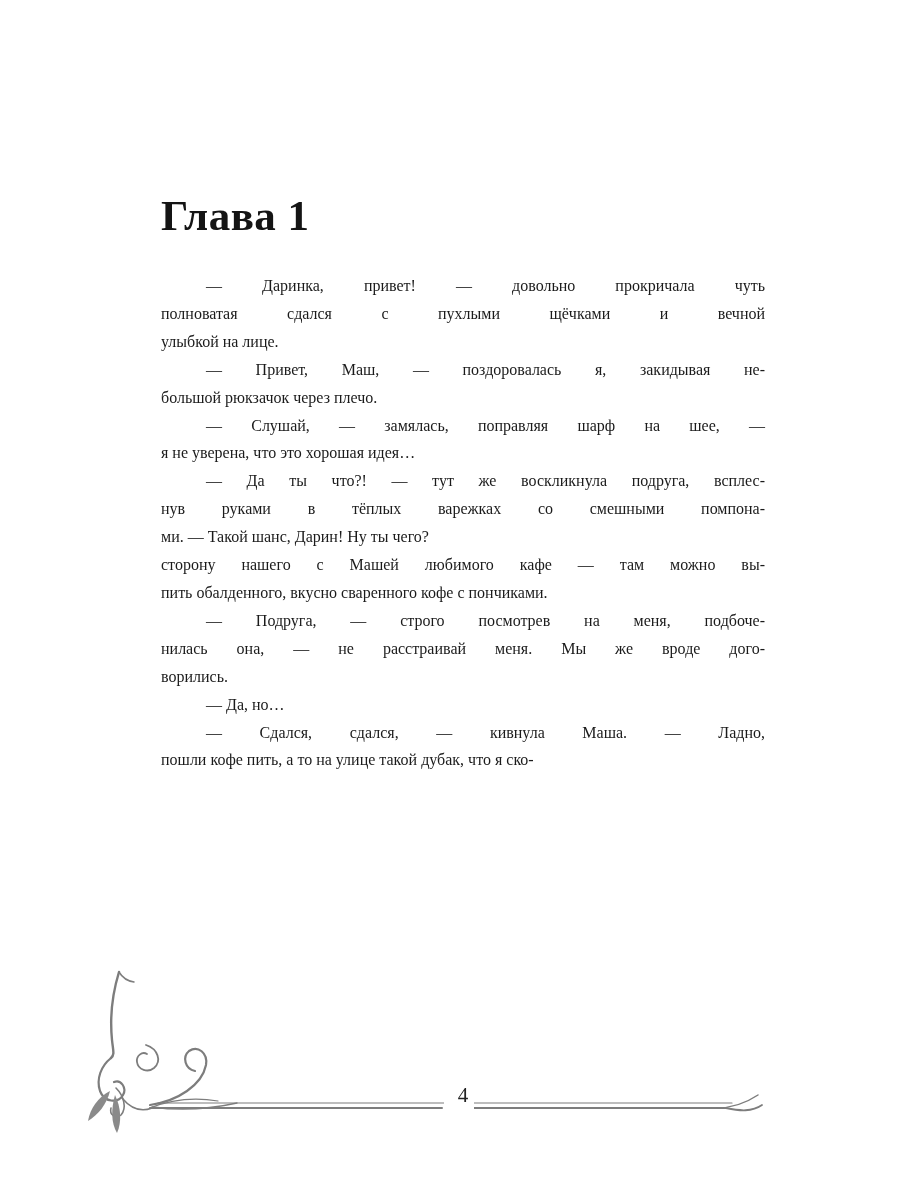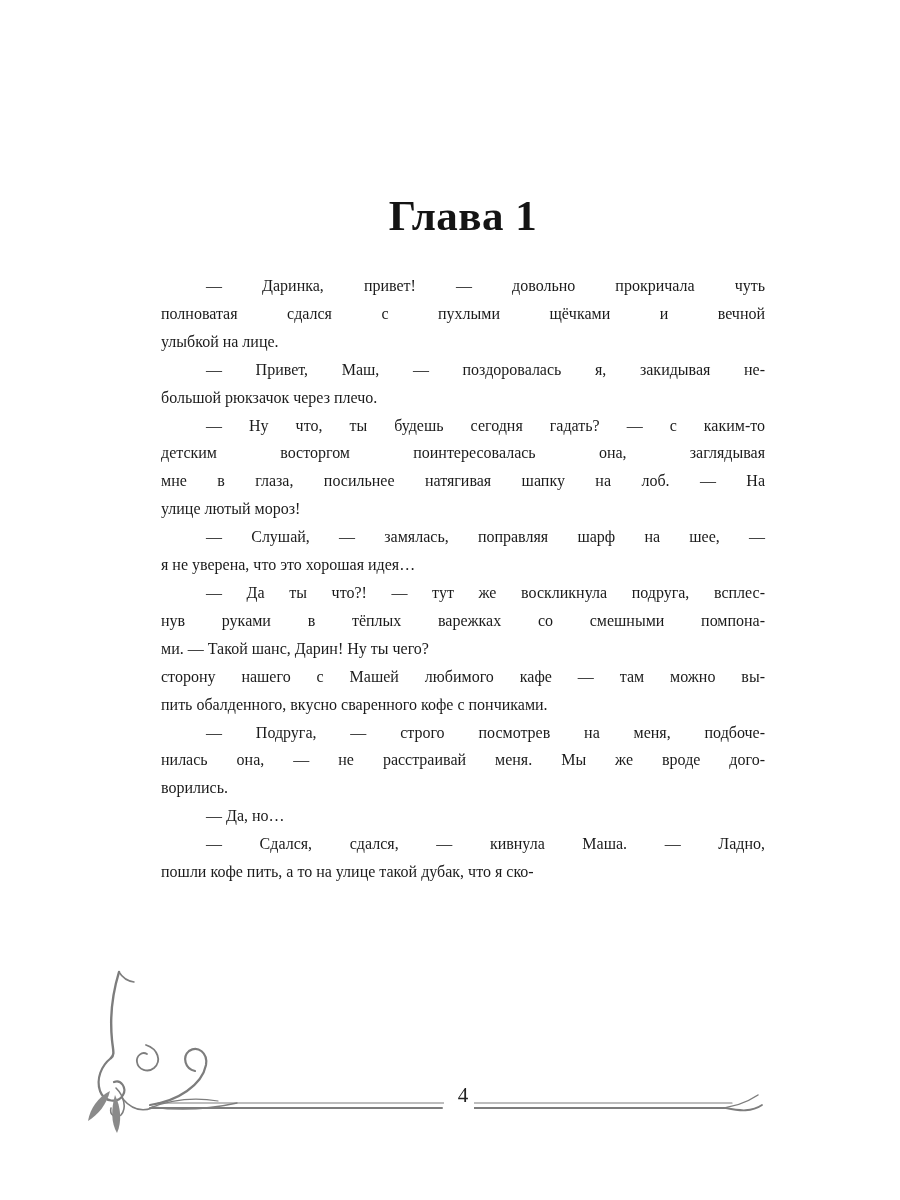--- a/index.html
+++ b/index.html
@@ -14,21 +14,20 @@
     background: #ffffff;
     overflow: hidden;
     font-family: "Liberation Serif", serif;
     color: #1b1b1b;
   }
   .chapter-title {
     position: absolute;
     top: 191px;
     left: 161px;
     width: 604px;
-    text-align: center;
     font-size: 43px;
     font-weight: bold;
     letter-spacing: 0.5px;
     color: #141414;
   }
   .text-block {
     position: absolute;
     top: 272px;
     left: 161px;
     width: 604px;
@@ -90,26 +89,20 @@
       <div class="para">
         <div class="line first">— Даринка, привет! — довольно прокричала чуть</div>
         <div class="line">полноватая сдался с пухлыми щёчками и вечной</div>
         <div class="line last">улыбкой на лице.</div>
       </div>
       <div class="para">
         <div class="line first">— Привет, Маш, — поздоровалась я, закидывая не-</div>
         <div class="line last">большой рюкзачок через плечо.</div>
       </div>
       <div class="para">
-        <div class="line first">— Ну что, ты будешь сегодня гадать? — с каким-то</div>
-        <div class="line">детским восторгом поинтересовалась она, заглядывая</div>
-        <div class="line">мне в глаза, посильнее натягивая шапку на лоб. — На</div>
-        <div class="line last">улице лютый мороз!</div>
-      </div>
-      <div class="para">
         <div class="line first">— Слушай, — замялась, поправляя шарф на шее, —</div>
         <div class="line last">я не уверена, что это хорошая идея…</div>
       </div>
       <div class="para">
         <div class="line first">— Да ты что?! — тут же воскликнула подруга, всплес-</div>
         <div class="line">нув руками в тёплых варежках со смешными помпона-</div>
         <div class="line last">ми. — Такой шанс, Дарин! Ну ты чего?</div>
       </div>
       <div class="para">
         <div class="line">сторону нашего с Машей любимого кафе — там можно вы-</div>

